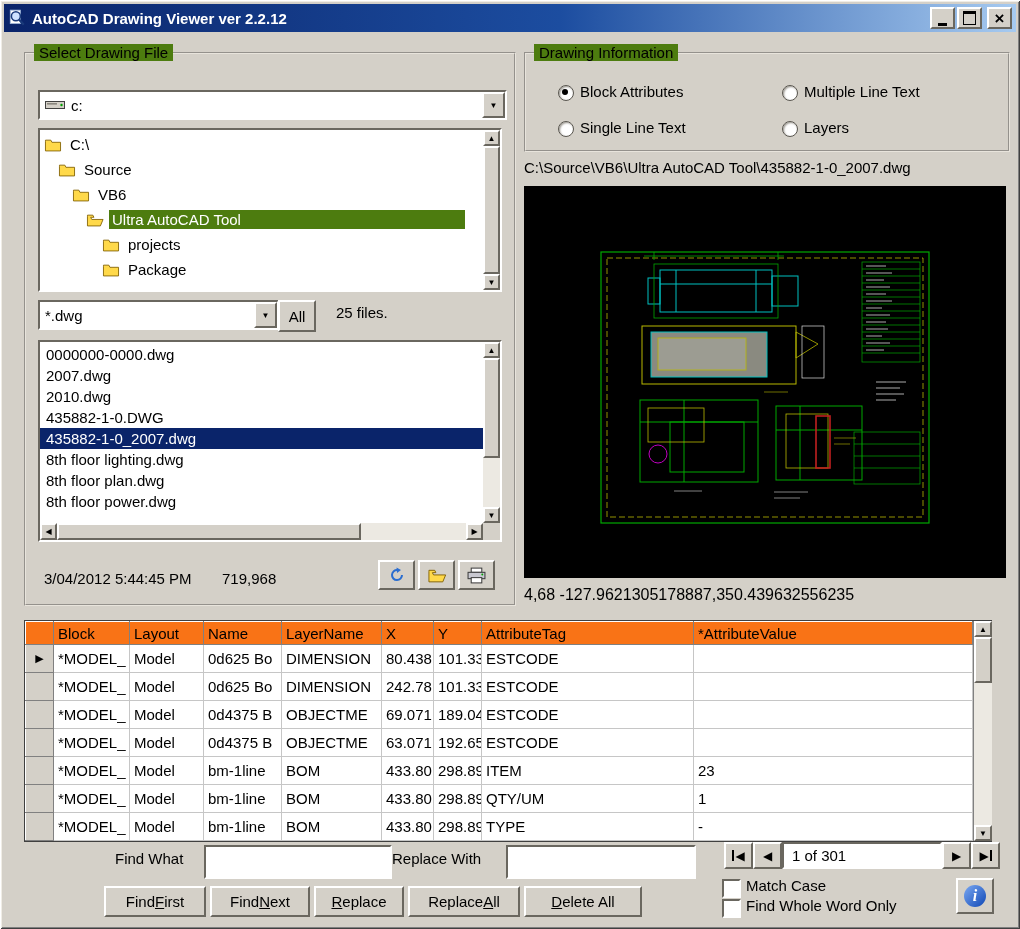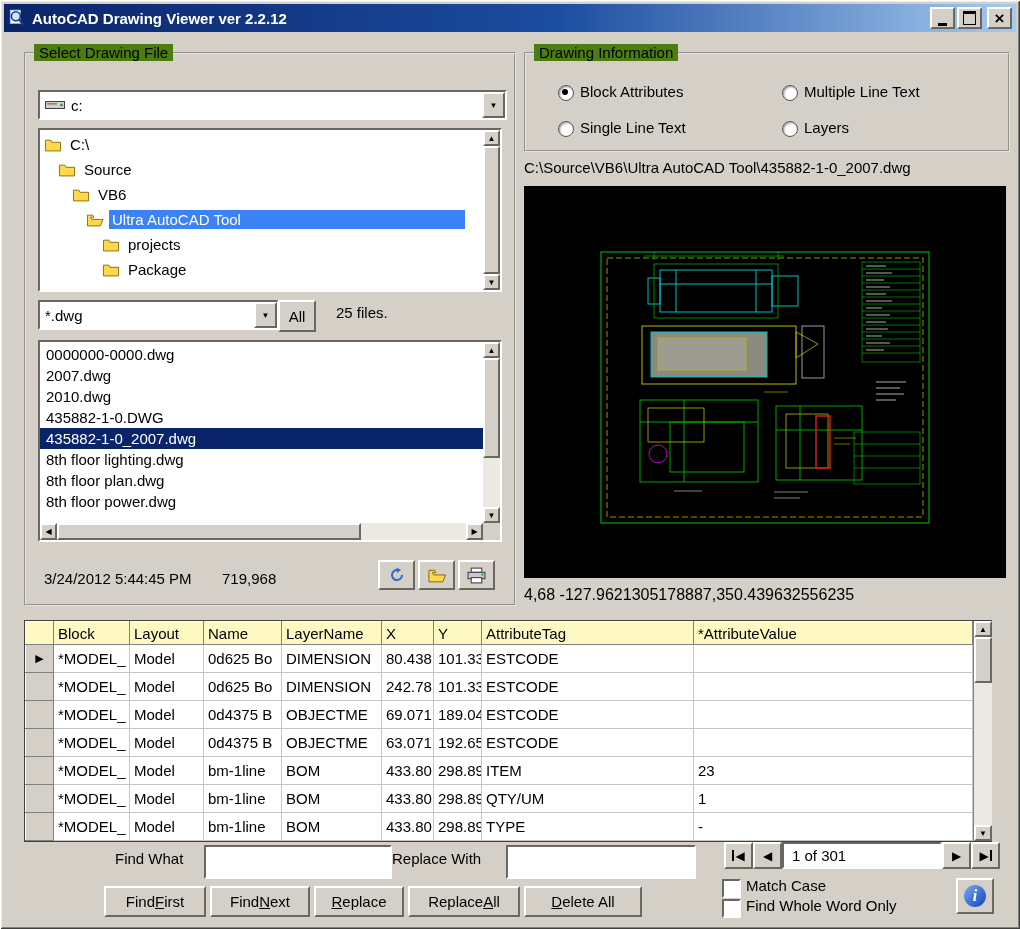--- a/index.html
+++ b/index.html
@@ -19,21 +19,21 @@
   .group{position:absolute;border:2px groove #e8e4dc}
   .group>.glabel{position:absolute;top:-10px;left:8px;background:#4d7c0f;padding:0 5px;white-space:nowrap}
   
   .combo{position:absolute;display:flex;align-items:center;background:#fff;border:2px solid;border-color:#6a675f #fff #fff #6a675f;padding-left:5px;gap:6px}
   .combo .ctext{flex:1;white-space:nowrap;overflow:hidden}
   .combo .arrowbox{width:19px;align-self:stretch;background:#d4d0c8;border:2px solid;border-color:#fff #6a675f #6a675f #fff;display:flex;align-items:center;justify-content:center;font-size:8px;flex:none}
   
   .listbox{position:absolute;background:#fff;border:2px solid;border-color:#6a675f #fff #fff #6a675f}
   .titem{display:flex;align-items:center;height:25px;gap:5px;white-space:nowrap}
   .titem .lbl{padding:1px 3px}
-  .titem.sel .lbl{background:#3b82f6;color:#fff;flex:1;margin-right:18px}
+  .titem.sel .lbl{background:#4d7c0f;color:#fff;flex:1;margin-right:18px}
   .fitem{height:21px;line-height:21px;padding-left:6px;white-space:nowrap}
   .fitem.sel{background:#0a246a;color:#fff}
   
   .vscroll{position:absolute;top:0;right:0;bottom:0;width:17px;background:#ece9e2;display:flex;flex-direction:column}
   .sbtn{width:100%;height:16px;flex:none;background:#d4d0c8;border:2px solid;border-color:#fff #6a675f #6a675f #fff;font-size:8px;display:flex;align-items:center;justify-content:center;padding:0}
   .vthumb{flex:none;background:#d4d0c8;border:2px solid;border-color:#fff #6a675f #6a675f #fff}
   .hscroll{position:absolute;left:0;bottom:0;right:17px;height:17px;background:#ece9e2;display:flex}
   .hscroll .sbtn{width:17px;height:100%}
   .hthumb{width:300px;background:#d4d0c8;border:2px solid;border-color:#fff #6a675f #6a675f #fff}
   .corner{position:absolute;right:0;bottom:0;width:17px;height:17px;background:#d4d0c8}
@@ -42,21 +42,21 @@
   .radio.sel::after{content:"";position:absolute;left:3px;top:3px;width:6px;height:6px;border-radius:50%;background:#000}
   .cb{position:absolute;width:15px;height:15px;background:#fff;border:2px solid;border-color:#6a675f #fff #fff #6a675f}
   .plain{position:absolute;white-space:nowrap}
   
   .preview{position:absolute;left:524px;top:186px;width:482px;height:392px;background:#000}
   .preview svg{width:100%;height:100%;display:block}
   
   .grid-area{position:absolute;left:24px;top:620px;width:966px;height:220px;display:flex;background:#d4d0c8;border:1px solid #404040}
   table.grid{border-collapse:collapse;table-layout:fixed;width:947px;flex:none}
   .grid th,.grid td{overflow:hidden;white-space:nowrap;font-weight:normal;text-align:left;padding:1px 4px;font-size:15px}
-  .grid th{background:#fef9c3;border:1px solid;border-color:#fff #808080 #808080 #fff;height:20px}
+  .grid th{background:#f97316;border:1px solid;border-color:#fff #808080 #808080 #fff;height:20px}
   .grid td{background:#fff;border:1px solid #c6c6c6}
   .grid td.selc{background:#d4d0c8;border:1px solid;border-color:#fff #808080 #808080 #fff;text-align:center;font-size:11px}
   .grid tbody tr{height:28px}
   .gvscroll{width:18px;flex:none;background:#ece9e2;display:flex;flex-direction:column;border-left:1px solid #808080}
   
   .txt{position:absolute;background:#fff;border:2px solid;border-color:#6a675f #fff #fff #6a675f;font:15px "Liberation Sans",sans-serif;padding:2px 5px}
   .abtn{position:absolute;height:31px;display:flex;align-items:center;justify-content:center}
   .navigator{position:absolute;left:724px;top:842px;height:27px;display:flex}
   .navbtn{width:29px;height:27px;display:flex;align-items:center;justify-content:center;gap:1px;font-size:12px;padding:0}
   .navtxt{width:148px;background:#fff;border:2px solid;border-color:#6a675f #fff #fff #6a675f;display:flex;align-items:center;padding-left:8px}
@@ -192,21 +192,21 @@
       </div>
       <div class="hscroll">
         <button class="sbtn">◀</button>
         <div class="hthumb"></div>
         <div style="flex:1"></div>
         <button class="sbtn">▶</button>
       </div>
       <div class="corner"></div>
     </div>
 
-    <span class="plain" style="left:18px;top:516px">3/24/2012 5:44:45 PM</span>
+    <span class="plain" style="left:18px;top:516px">3/04/2012 5:44:45 PM</span>
     <span class="plain" style="left:196px;top:516px">719,968</span>
     <button class="tbtn r" style="left:352px;top:506px">
       <span style="display:flex">
           <svg width="18" height="16" viewBox="0 0 16 16">
             <path d="M13 8 A5 5 0 1 1 8.5 3.1" fill="none" stroke="#2a6dd0" stroke-width="2"></path>
             <path d="M7.5 0.5 L12 3 L8 6 Z" fill="#2a6dd0"></path>
           </svg>
         </span>
     </button>
     <button class="tbtn r" style="left:392px;top:506px">

